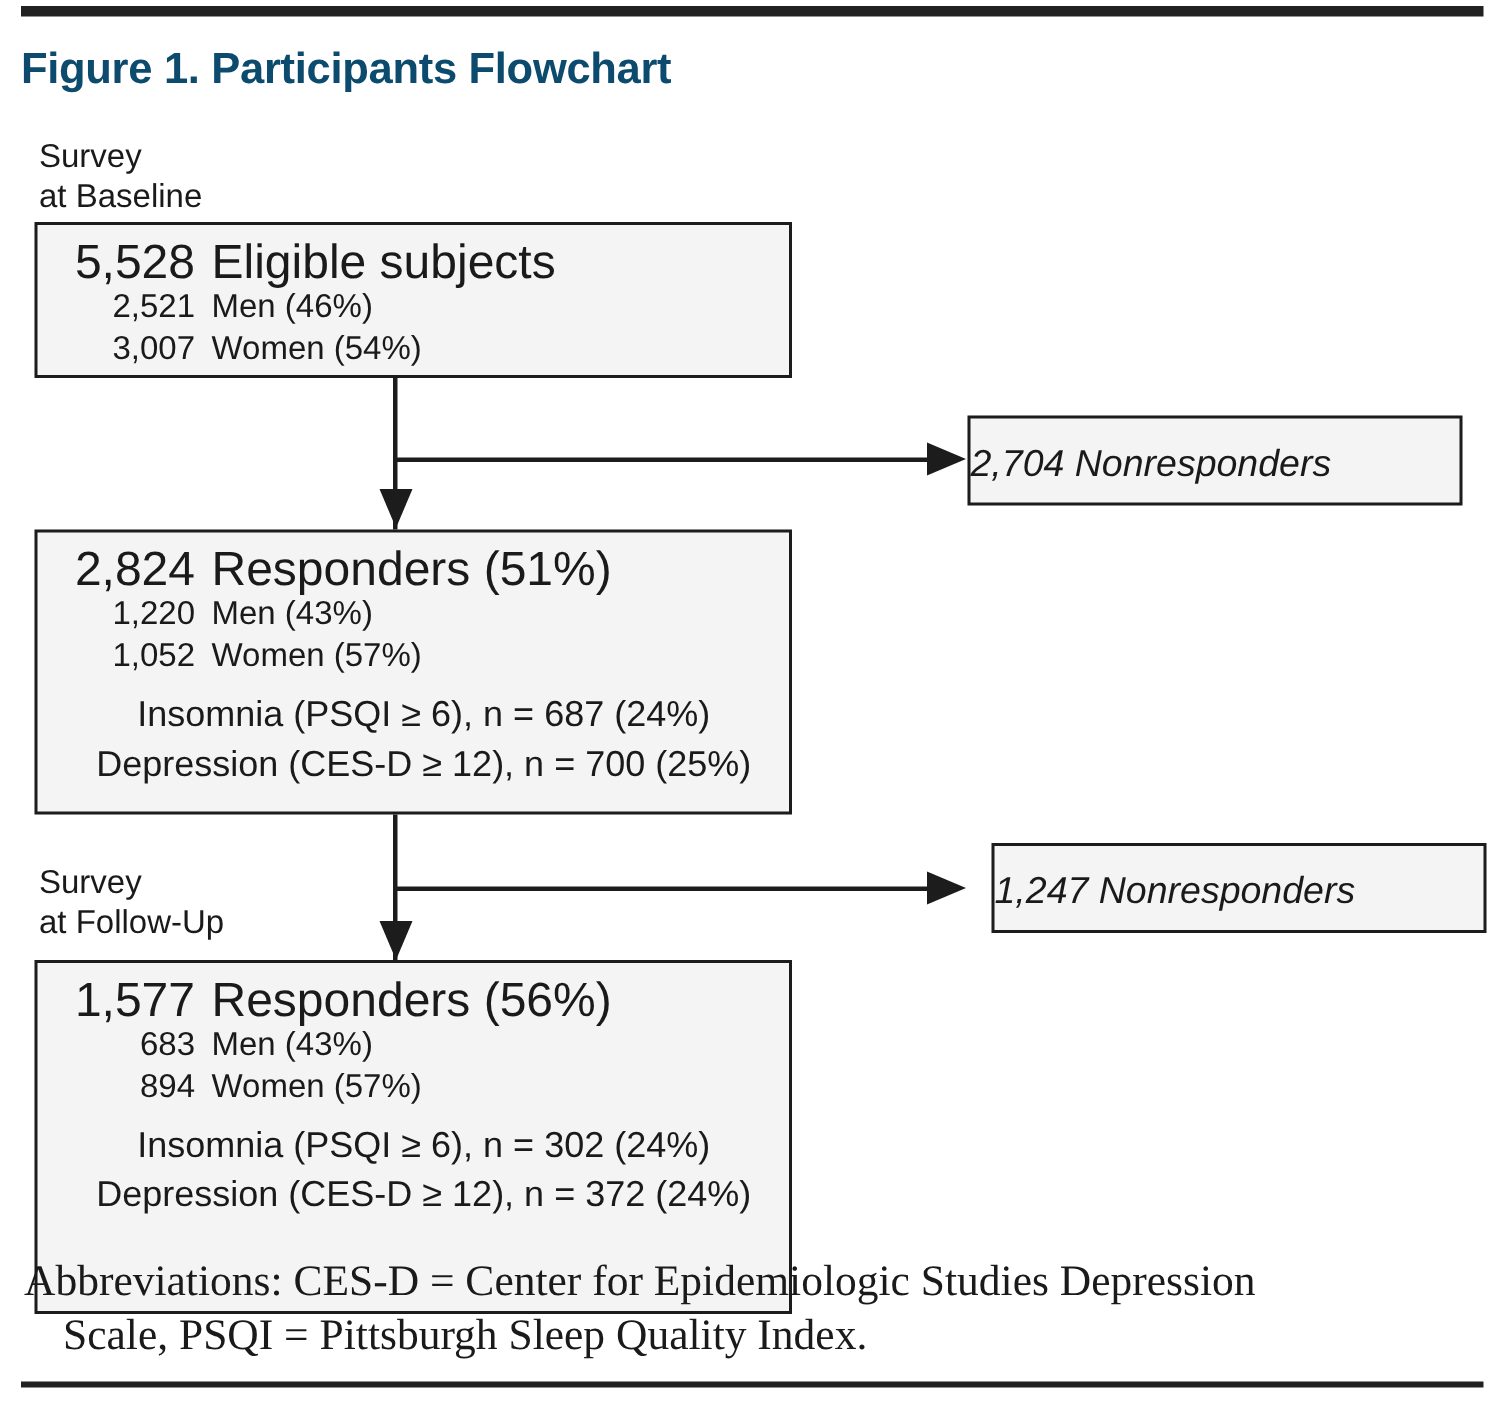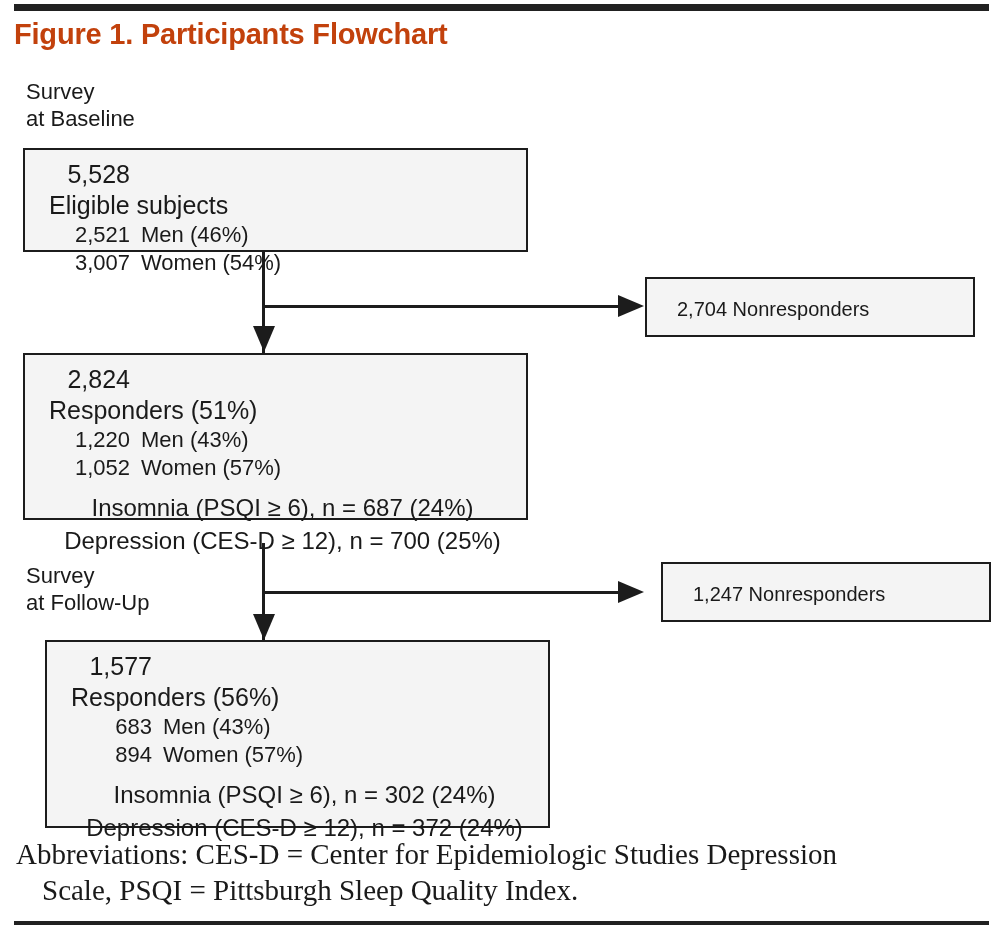--- a/index.html
+++ b/index.html
@@ -31,49 +31,50 @@
     top: 921px;
     width: 975px;
     height: 4px;
     background: #212121;
   }
 
   
   .fig-title {
     position: absolute;
     left: 14px;
-    top: 18px;
+    top: 30px;
     font-size: 29px;
     font-weight: bold;
     letter-spacing: -0.2px;
-    color: #c2410c;
+    color: #0c4a6e;
     white-space: nowrap;
   }
 
   
   .stage-label {
     position: absolute;
     font-size: 22px;
     line-height: 27px;
     color: #1a1a1a;
     white-space: nowrap;
+    margin-top: 12px;
   }
   #stage-baseline { left: 26px; top: 78px; }
   #stage-followup { left: 26px; top: 562px; }
 
   
   .box {
     position: absolute;
     background: #f4f4f4;
     border: 2.5px solid #1c1c1c;
     box-sizing: border-box;
   }
   #box-eligible   { left: 23px;  top: 148px; width: 505px; height: 104px; }
-  #box-resp-base  { left: 23px;  top: 353px; width: 505px; height: 167px; }
-  #box-resp-follow{ left: 23px;  top: 640px; width: 505px; height: 188px; margin-left: 22px; }
+  #box-resp-base  { left: 23px;  top: 353px; width: 505px; height: 190px; }
+  #box-resp-follow{ left: 23px;  top: 640px; width: 505px; height: 236px; }
   #box-nonresp-1  { left: 645px; top: 277px; width: 330px; height: 60px; }
   #box-nonresp-2  { left: 645px; top: 562px; width: 330px; height: 60px; margin-left: 16px; }
 
   .box-inner {
     padding: 9px 0 0 13px;
   }
 
   
   .num-row {
     display: flex;
@@ -81,37 +82,37 @@
     white-space: nowrap;
   }
   .num-row .num {
     width: 92px;
     text-align: right;
     flex: 0 0 auto;
   }
   .num-row .txt {
     padding-left: 11px;
   }
-  .row-head { font-size: 25px; line-height: 31px; flex-direction: column; }
+  .row-head { font-size: 32px; line-height: 31px; }
   .row-sub  { font-size: 22px; line-height: 28px; }
   .row-sub .num { width: 92px; }
 
   .stat-row {
     font-size: 24px;
     line-height: 33px;
     white-space: nowrap;
     padding-left: 1px;
   }
   .stats-block { margin-top: 9px; text-align: center; }
 
   .nonresp-text {
-    font-size: 20px;
+    font-size: 25px;
     line-height: 60px;
-    padding-left: 30px;
-    white-space: nowrap;
+    white-space: nowrap;
+    font-style: italic;
   }
 
   
   .conn-v {
     position: absolute;
     width: 3px;
     background: #1c1c1c;
   }
   .conn-h {
     position: absolute;

